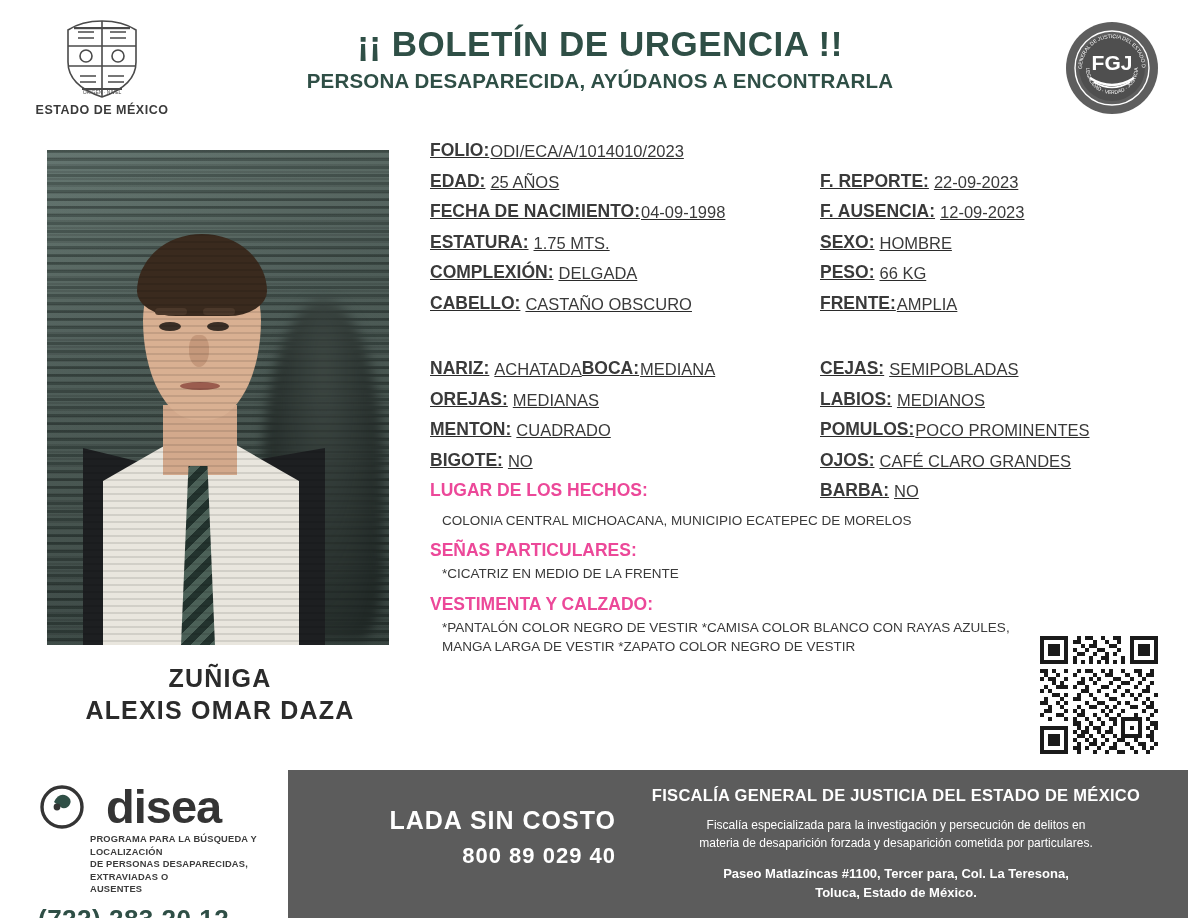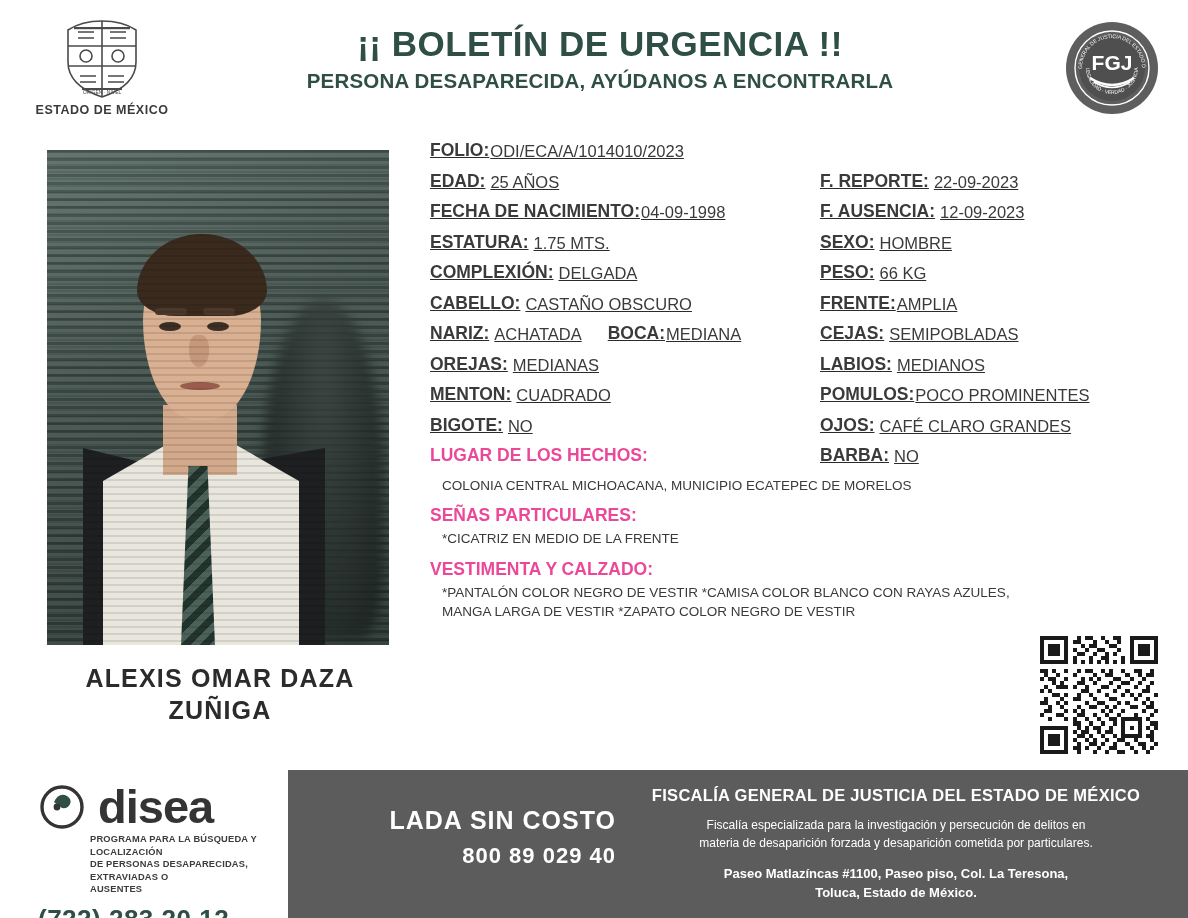--- a/index.html
+++ b/index.html
@@ -271,21 +271,21 @@
   }
   .odisea {
     position: absolute;
     left: 38px;
     top: 12px;
     width: 250px;
   }
   .odisea-word {
     display: flex;
     align-items: center;
-    gap: 12px;
+    gap: 20px;
   }
   .odisea-mark {
     width: 48px; height: 48px;
   }
   .odisea-text {
     font-size: 47px;
     font-weight: bold;
     color: #343434;
     letter-spacing: -1px;
     line-height: 1;
@@ -427,22 +427,22 @@
       <div class="subj-eye-l"></div>
       <div class="subj-eye-r"></div>
       <div class="subj-nose"></div>
       <div class="subj-mouth"></div>
     </div>
     <div class="scan"></div>
   </div>
 </div>
 
 <div class="person-name">
+  <div>ZUÑIGA</div>
   <div>ALEXIS OMAR DAZA</div>
-  <div>ZUÑIGA</div>
 </div>
 
 <div class="data">
 
   <div class="row">
     <div class="col-left">
       <span class="pair tight">
         <span class="lbl">FOLIO:</span>
         <span class="val">ODI/ECA/A/1014010/2023</span>
       </span>
@@ -520,21 +520,21 @@
     </div>
     <div class="col-right">
       <span class="pair tight">
         <span class="lbl">FRENTE:</span>
         <span class="val">AMPLIA</span>
       </span>
     </div>
   </div>
 
   <div class="row">
-    <div class="col-left" style="display:flex; gap:26px;">
+    <div class="col-left" style="display:flex; margin-top:35px;">
       <span class="pair">
         <span class="lbl">NARIZ:</span>
         <span class="val">ACHATADA</span>
       </span>
       <span class="pair tight">
         <span class="lbl">BOCA:</span>
         <span class="val">MEDIANA</span>
       </span>
     </div>
     <div class="col-right">
@@ -867,18 +867,18 @@
       <div class="lada-title">LADA SIN COSTO</div>
       <div class="lada-number">800 89 029 40</div>
     </div>
     <div class="fgj-block">
       <div class="fgj-title">FISCALÍA GENERAL DE JUSTICIA DEL ESTADO DE MÉXICO</div>
       <div class="fgj-desc">
         <div>Fiscalía especializada para la investigación y persecución de delitos en</div>
         <div>materia de desaparición forzada y desaparición cometida por particulares.</div>
       </div>
       <div class="fgj-addr">
-        <div>Paseo Matlazíncas #1100, Paseo piso, Col. La Teresona,</div>
+        <div>Paseo Matlazíncas #1100, Tercer para, Col. La Teresona,</div>
         <div>Toluca, Estado de México.</div>
       </div>
     </div>
   </div>
 </div>
 
 </body></html>

